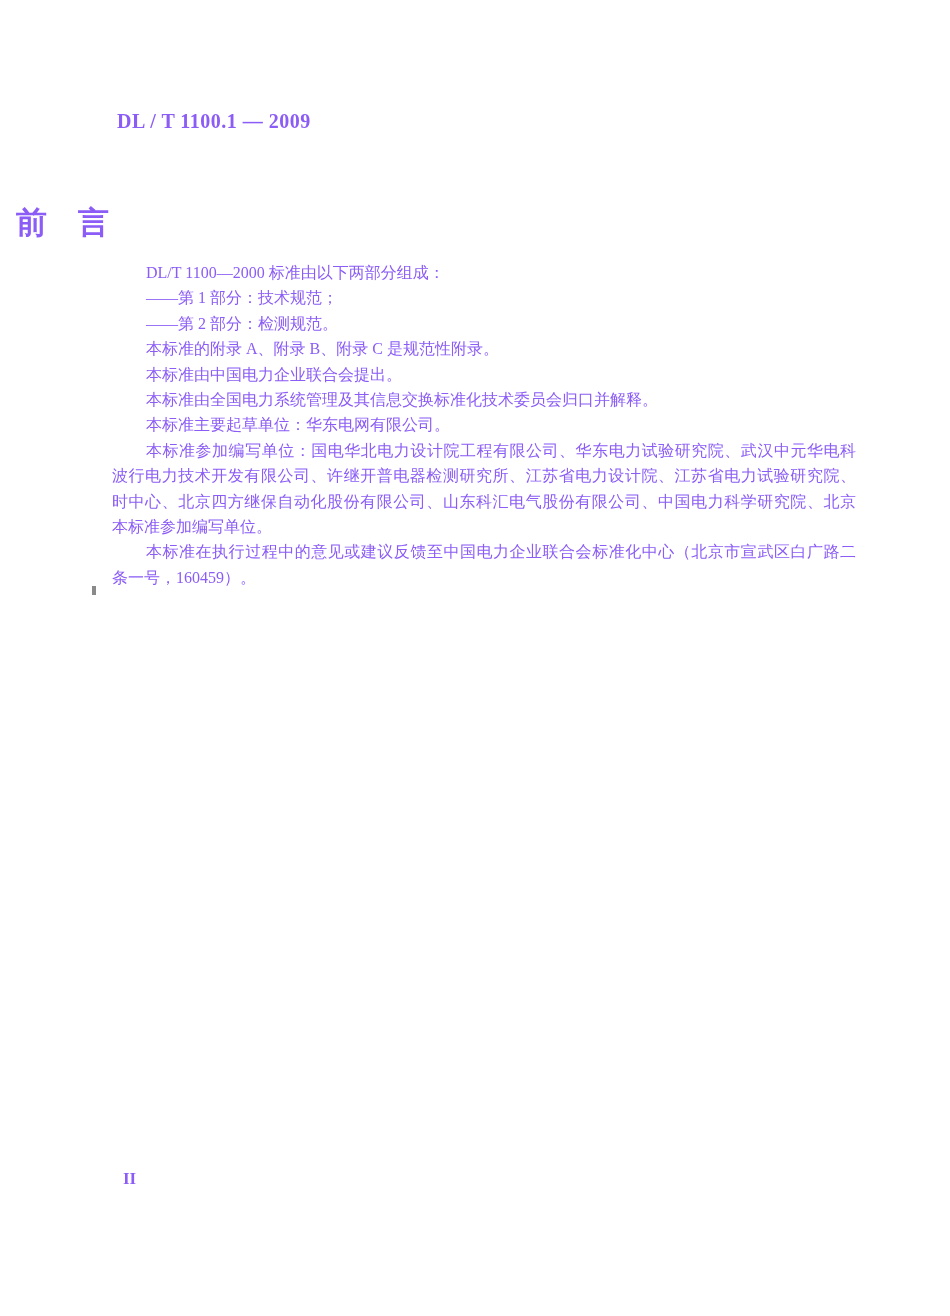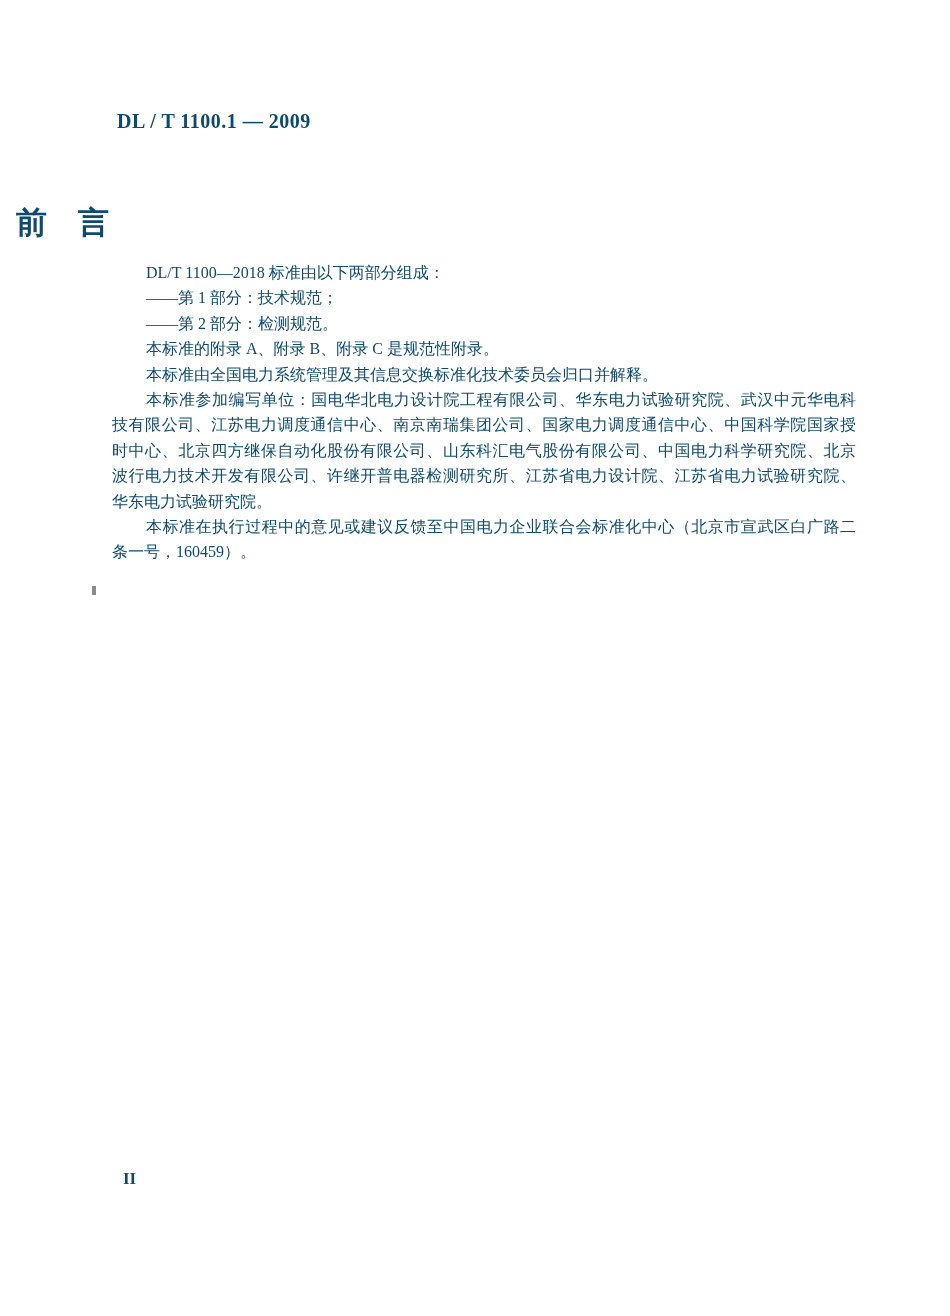--- a/index.html
+++ b/index.html
@@ -7,21 +7,21 @@
     padding: 0;
     background: #ffffff;
   }
   .page {
     position: relative;
     width: 950px;
     height: 1280px;
     background: #ffffff;
     overflow: hidden;
     font-family: "Liberation Serif", serif;
-    color: #0c4a6e;
+    color: #8b5cf6;
   }
   .header-code {
     position: absolute;
     left: 117px;
     top: 110px;
     font-size: 20px;
     font-weight: bold;
     letter-spacing: 0.5px;
     white-space: nowrap;
   }
@@ -73,30 +73,31 @@
 </head>
 <body>
 
 <div class="page">
 
   <div class="header-code">DL / T 1100.1 — 2009</div>
 
   <h1 class="doc-title">前　言</h1>
 
   <div class="text-block">
-      <div class="line indent">DL/T 1100—2018 标准由以下两部分组成：</div>
+      <div class="line indent">DL/T 1100—2000 标准由以下两部分组成：</div>
       <div class="line indent">——第 1 部分：技术规范；</div>
       <div class="line indent">——第 2 部分：检测规范。</div>
       <div class="line indent">本标准的附录 A、附录 B、附录 C 是规范性附录。</div>
+      <div class="line indent">本标准由中国电力企业联合会提出。</div>
       <div class="line indent">本标准由全国电力系统管理及其信息交换标准化技术委员会归口并解释。</div>
+      <div class="line indent">本标准主要起草单位：华东电网有限公司。</div>
       <div class="line indent justify">本标准参加编写单位：国电华北电力设计院工程有限公司、华东电力试验研究院、武汉中元华电科</div>
-      <div class="line justify">技有限公司、江苏电力调度通信中心、南京南瑞集团公司、国家电力调度通信中心、中国科学院国家授</div>
+      <div class="line justify">波行电力技术开发有限公司、许继开普电器检测研究所、江苏省电力设计院、江苏省电力试验研究院、</div>
       <div class="line justify">时中心、北京四方继保自动化股份有限公司、山东科汇电气股份有限公司、中国电力科学研究院、北京</div>
-      <div class="line justify">波行电力技术开发有限公司、许继开普电器检测研究所、江苏省电力设计院、江苏省电力试验研究院、</div>
-      <div class="line">华东电力试验研究院。</div>
+      <div class="line">本标准参加编写单位。</div>
       <div class="line indent justify">本标准在执行过程中的意见或建议反馈至中国电力企业联合会标准化中心（北京市宣武区白广路二</div>
       <div class="line">条一号，160459）。</div>
     </div>
 
   <div class="scan-artifact"></div>
 
   <div class="page-number">II</div>
 
 </div>
 

